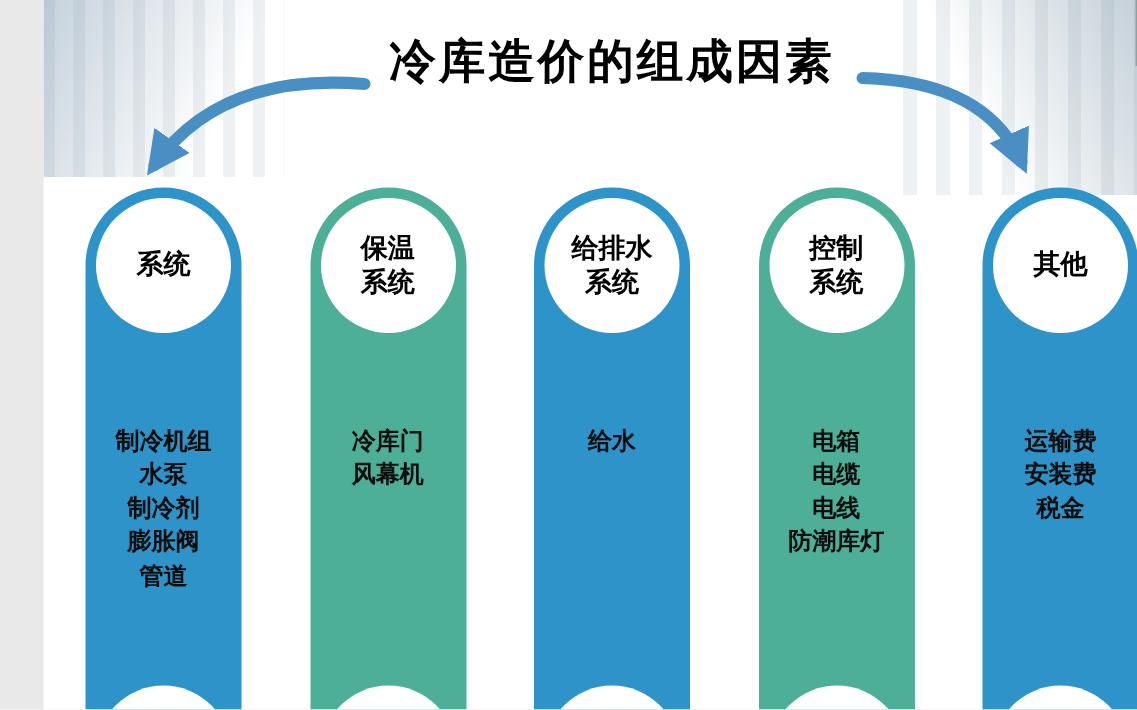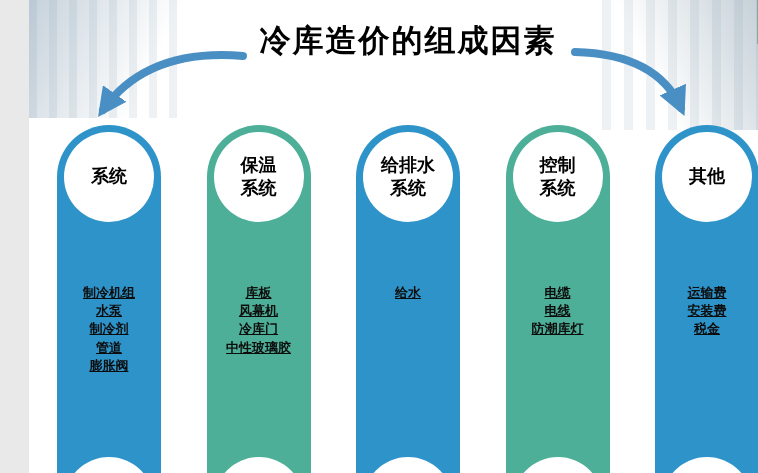--- a/index.html
+++ b/index.html
@@ -84,25 +84,24 @@
     color: #000;
     line-height: 1.3;
   }
 
   .items {
     position: relative;
     z-index: 2;
     margin-top: 62px;
     padding: 0 16px;
     text-align: center;
-    font-size: 13px;
+    font-size: 16px;
     font-weight: bold;
     color: #0d0d0d;
     line-height: 1.4;
-    text-decoration: underline;
   }
 
   .circle-bottom {
     position: absolute;
     bottom: 8px;
     left: 50%;
     transform: translateX(-50%);
     width: 90px; height: 90px;
     background: #ffffff;
     border-radius: 50%;
@@ -134,36 +133,34 @@
   <div class="pills">
 
     <div class="pill blue" style="background: rgb(46, 147, 201);">
       <div class="circle">
         <div>系统</div>
       </div>
       <div class="items">
         <div>制冷机组</div>
         <div>水泵</div>
         <div>制冷剂</div>
+        <div>膨胀阀</div>
         <div>管道</div>
-        <div>膨胀阀</div>
       </div>
       <div class="circle-bottom"></div>
     </div>
 
     <div class="pill green" style="background: rgb(77, 175, 151);">
       <div class="circle">
         <div>保温</div>
         <div>系统</div>
       </div>
       <div class="items">
-        <div>库板</div>
+        <div>冷库门</div>
         <div>风幕机</div>
-        <div>冷库门</div>
-        <div>中性玻璃胶</div>
       </div>
       <div class="circle-bottom"></div>
     </div>
 
     <div class="pill blue" style="background: rgb(46, 147, 201);">
       <div class="circle">
         <div>给排水</div>
         <div>系统</div>
       </div>
       <div class="items">
@@ -171,20 +168,21 @@
       </div>
       <div class="circle-bottom"></div>
     </div>
 
     <div class="pill green" style="background: rgb(77, 175, 151);">
       <div class="circle">
         <div>控制</div>
         <div>系统</div>
       </div>
       <div class="items">
+        <div>电箱</div>
         <div>电缆</div>
         <div>电线</div>
         <div>防潮库灯</div>
       </div>
       <div class="circle-bottom"></div>
     </div>
 
     <div class="pill blue" style="background: rgb(46, 147, 201);">
       <div class="circle">
         <div>其他</div>

